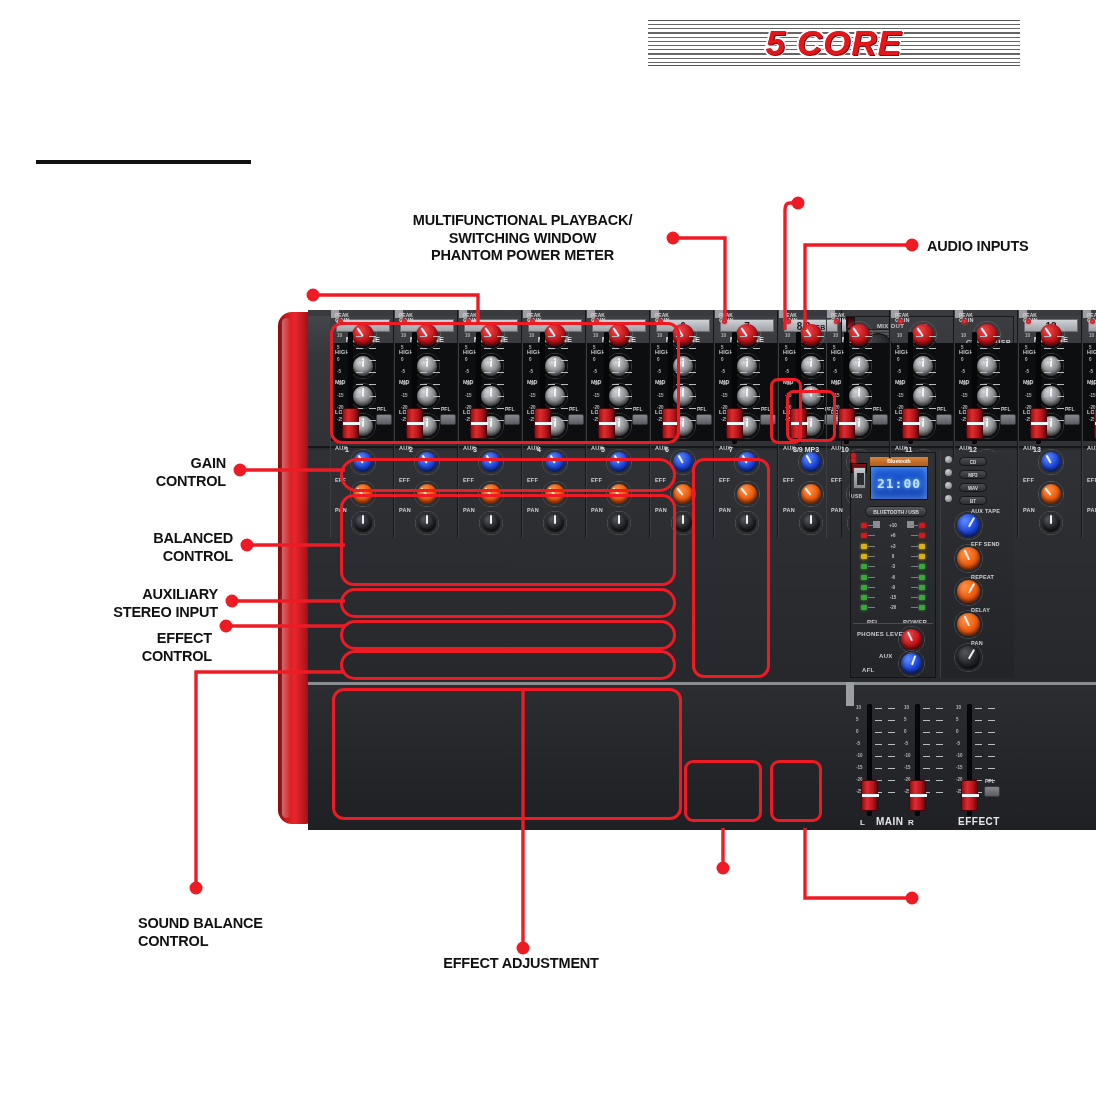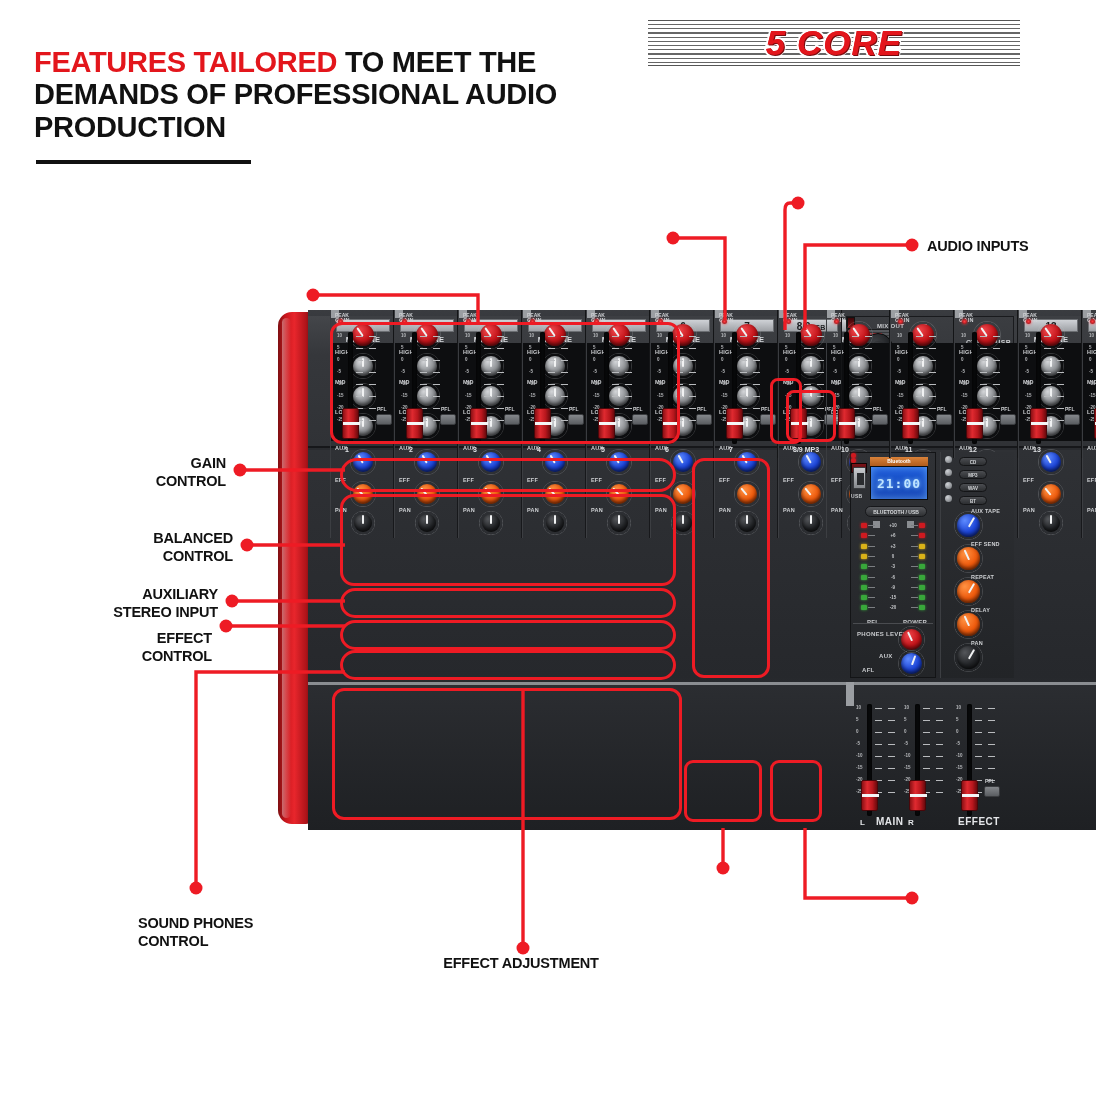--- a/index.html
+++ b/index.html
@@ -198,23 +198,20 @@
   .mlbl2 { position:absolute; font-size:8px; font-weight:bold; color:#e4e6e9; letter-spacing:.5px; }
 
   
   .hilite { position:absolute; border:3.5px solid #ee1b24; border-radius:12px; pointer-events:none; }
 </style>
 </head>
 <body>
 
 <div id="stage">
 
-  <div id="headline">
-    <span class="hl">FEATURES TAILORED</span><span> TO MEET THE DEMANDS OF PROFESSIONAL AUDIO PRODUCTION</span>
-  </div>
   <div id="hrule"></div>
 
   <div id="logo">
     <div class="logo-stripes"></div>
     <div class="logo-word">5 CORE</div>
     <div class="logo-word2">5 CORE</div>
   </div>
 
   <div id="mixer">
     <div class="cheek"></div>
@@ -1635,26 +1632,29 @@
   <div class="hilite" style="left:340px;top:458px;width:336px;height:34px;border-radius:17px;"></div>
   <div class="hilite" style="left:340px;top:494px;width:336px;height:92px;border-radius:14px;"></div>
   <div class="hilite" style="left:340px;top:588px;width:336px;height:30px;border-radius:15px;"></div>
   <div class="hilite" style="left:340px;top:620px;width:336px;height:30px;border-radius:15px;"></div>
   <div class="hilite" style="left:340px;top:650px;width:336px;height:30px;border-radius:15px;"></div>
   <div class="hilite" style="left:332px;top:688px;width:350px;height:132px;"></div>
   <div class="hilite" style="left:692px;top:458px;width:78px;height:220px;"></div>
   <div class="hilite" style="left:684px;top:760px;width:78px;height:62px;border-radius:9px;"></div>
   <div class="hilite" style="left:770px;top:760px;width:52px;height:62px;border-radius:9px;"></div>
 
+  <div class="callout ca-c" style="left:385px;top:212px;width:275px;">MULTIFUNCTIONAL PLAYBACK/
+SWITCHING WINDOW
+PHANTOM POWER METER</div>
   <div class="callout ca-l" style="left:927px;top:238px;width:165px;">AUDIO INPUTS</div>
   <div class="callout ca-r" style="left:30px;top:455px;width:196px;">GAIN
 CONTROL</div>
   <div class="callout ca-r" style="left:30px;top:530px;width:203px;">BALANCED
 CONTROL</div>
   <div class="callout ca-r" style="left:30px;top:586px;width:188px;">AUXILIARY
 STEREO INPUT</div>
   <div class="callout ca-r" style="left:30px;top:630px;width:182px;">EFFECT
 CONTROL</div>
-  <div class="callout ca-l" style="left:138px;top:915px;width:230px;">SOUND PHONES
+  <div class="callout ca-l" style="left:138px;top:915px;width:230px;">SOUND BALANCE
 CONTROL</div>
   <div class="callout ca-c" style="left:396px;top:955px;width:250px;">EFFECT ADJUSTMENT</div>
 
 </div>
 
 </body></html>

